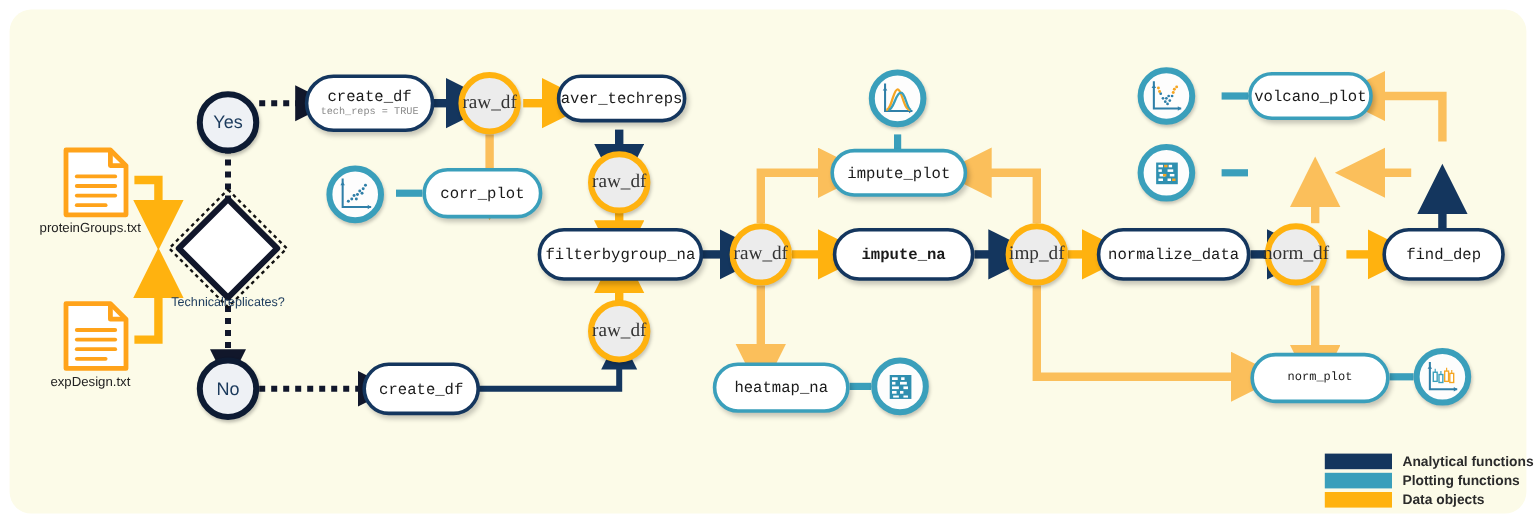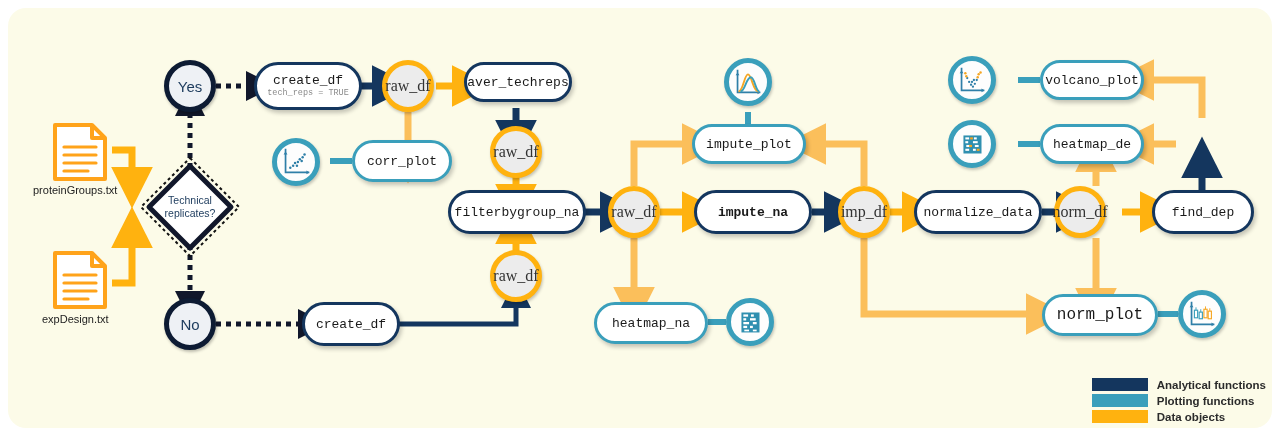--- a/index.html
+++ b/index.html
@@ -24,27 +24,27 @@
 
   .term{position:absolute;border-radius:50%;background:#eef1f5;border:5px solid #0d1b33;
         box-shadow:1px 2px 3px rgba(0,0,0,.25);display:flex;align-items:center;justify-content:center;
         font-family:"Liberation Sans",sans-serif;font-size:15px;color:#1b3a5c;box-sizing:border-box;}
 
   .iconc{position:absolute;border-radius:50%;background:#fdfdfd;border:5px solid #3a9fbb;
          box-shadow:1px 2px 3px rgba(0,0,0,.22);box-sizing:border-box;}
   .iconc svg{display:block;width:100%;height:100%;}
 
   .decision{position:absolute;}
-  .decision .dtext{position:absolute;left:0;top:0;width:100%;height:100%;display:flex;flex-direction:column;
-        align-items:center;justify-content:center;font-size:10.5px;color:#1b3a5c;line-height:1.25;}
+  .decision .dtext{position:absolute;left:0;top:0;width:100%;height:100%;display:flex;flex-direction:row;
+        align-items:flex-end;justify-content:center;font-size:10.5px;color:#1b3a5c;line-height:1.25;}
 
   .fileico{position:absolute;}
   .filelabel{position:absolute;font-size:11px;color:#222;white-space:nowrap;}
 
-  .legend{position:absolute;right:14px;bottom:10px;}
+  .legend{position:absolute;right:2px;bottom:10px;}
   .legrow{display:flex;align-items:center;margin-bottom:3px;}
   .legsw{width:56px;height:13px;margin-right:9px;}
   .legtx{font-size:11.5px;font-weight:bold;color:#2b2b2b;}
 </style>
 </head>
 <body>
 
 <div id="canvas">
   <div id="board"></div>
 
@@ -155,21 +155,21 @@
     <svg viewBox="0 0 104 104" width="104" height="104">
       <path d="M52,3 L101,52 L52,101 L3,52 Z" fill="none" stroke="#111111" stroke-width="2" stroke-dasharray="3 3"></path>
       <path d="M52,11 L93,52 L52,93 L11,52 Z" fill="#ffffff" stroke="#11172b" stroke-width="5" stroke-linejoin="round"></path>
     </svg>
     <div class="dtext">
       <span>Technical</span>
       <span>replicates?</span>
     </div>
   </div>
 
-  <div class="term" style="left:164px;top:60px;width:52px;height:52px;">
+  <div class="term" style="left:164px;top:76px;width:52px;height:52px;">
     <span>Yes</span>
   </div>
   <div class="term" style="left:164px;top:298px;width:52px;height:52px;">
     <span>No</span>
   </div>
 
   <div class="node pill fn" style="left:254px;top:62px;width:108px;height:48px;font-size:13px;">
     <div class="fnlabel">
       <span>create_df</span>
       <span class="fnsub">tech_reps = TRUE</span>
@@ -277,23 +277,20 @@
       <g fill="#f5a623">
         <circle cx="13" cy="13" r="1.3"></circle>
           <circle cx="14" cy="16" r="1.3"></circle>
           <circle cx="27" cy="14" r="1.3"></circle>
         <circle cx="29" cy="12" r="1.3"></circle>
           <circle cx="26" cy="17" r="1.3"></circle>
       </g>
     </svg>
   </div>
 
-  <div class="node pill plot" style="left:1040px;top:124px;width:104px;height:40px;font-size:13px;">
-    <span>heatmap_de</span>
-  </div>
   <div class="iconc" style="left:948px;top:120px;width:48px;height:48px;">
     <svg viewBox="0 0 40 40">
       <rect x="11" y="11" width="19" height="19" fill="#2f8fb0"></rect>
       <g fill="#ffffff">
         <rect x="13" y="13" width="4" height="2.2"></rect>
           <rect x="22" y="13" width="3" height="2.2"></rect>
         <rect x="13" y="17" width="3" height="2.2"></rect>
           <rect x="21" y="17" width="5" height="2.2"></rect>
         <rect x="14" y="21" width="5" height="2.2"></rect>
           <rect x="23" y="21" width="4" height="2.2"></rect>
@@ -301,21 +298,21 @@
           <rect x="21" y="25" width="3" height="2.2"></rect>
       </g>
       <g fill="#f5a623">
         <rect x="18" y="13" width="3" height="2.2"></rect>
           <rect x="17" y="21" width="3" height="2.2"></rect>
         <rect x="25" y="25" width="3" height="2.2"></rect>
       </g>
     </svg>
   </div>
 
-  <div class="node pill plot" style="left:1042px;top:294px;width:116px;height:42px;font-size:16px;">
+  <div class="node pill plot" style="left:1042px;top:294px;width:116px;height:42px;font-size:10px;">
     <span>norm_plot</span>
   </div>
   <div class="iconc" style="left:1178px;top:290px;width:48px;height:48px;">
     <svg viewBox="0 0 40 40">
       <path d="M9,7 L9,31 L33,31" fill="none" stroke="#2f7fa8" stroke-width="1.8"></path>
       <path d="M9,10 l-2,3 h4 z" fill="#2f7fa8"></path>
         <path d="M33,31 l-3,-2 v4 z" fill="#2f7fa8"></path>
       <g stroke="#3a9fbb" stroke-width="1.2" fill="#ffffff">
         <rect x="12" y="16" width="3.4" height="8"></rect>
           <rect x="17" y="18" width="3.4" height="7"></rect>

